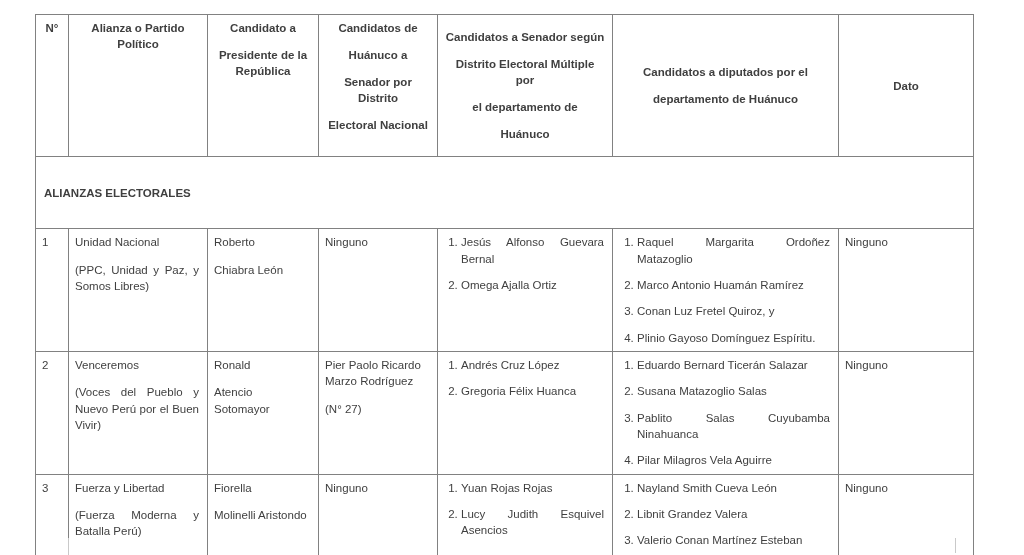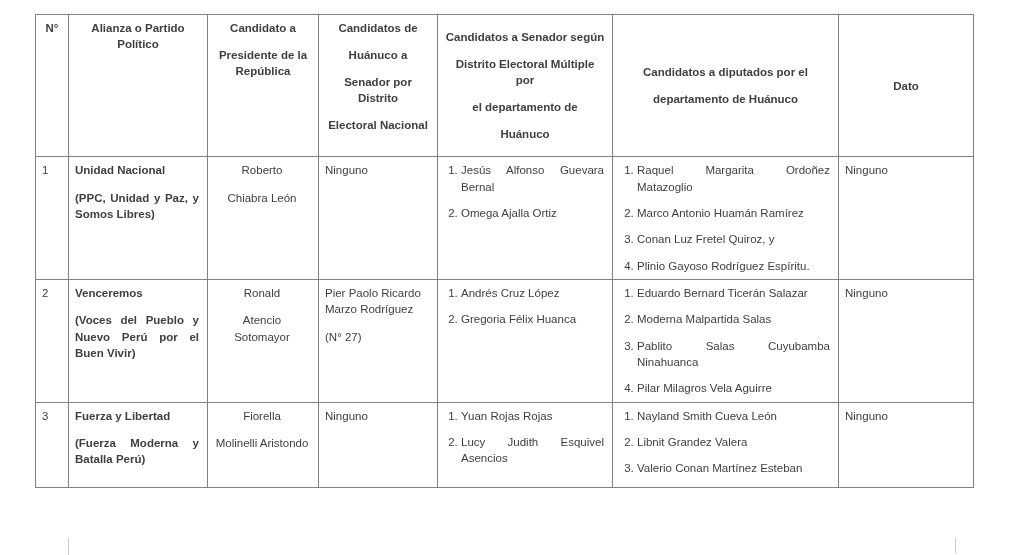--- a/index.html
+++ b/index.html
@@ -28,22 +28,22 @@
   tr.hdr td.c7{vertical-align:middle;}
   .hp{white-space:pre-line;margin:0 0 11px;line-height:1.4;}
   .hp:last-child{margin-bottom:0;}
   
   tr.section{height:72px;}
   tr.section td{vertical-align:middle;font-weight:bold;padding:5px 8px;}
   
   tr.r1{height:120px;}
   tr.r2{height:120px;}
   tr.r3{height:85px;}
-  td.c2{padding:5px 12px 5px 6px;font-weight:bold;}
-  td.c3{padding:5px 9px 5px 6px;text-align:center;}
+  td.c2{padding:5px 12px 5px 6px;}
+  td.c3{padding:5px 9px 5px 6px;}
   td.c4{padding:5px 8px 5px 6px;}
   td.c5b{padding:5px 5px 5px 6px;}
   td.c6b{padding:5px 11px 5px 6px;}
   .cellp{margin:0 0 11px;line-height:1.42;}
   .cellp:last-child{margin-bottom:0;}
   td.c2 .cellp{text-align:justify;}
   ol.cands{margin:0;padding:0 0 0 18px;}
   td.c5b ol.cands{padding-left:17px;}
   ol.cands li{margin:0 0 10px;line-height:1.42;text-align:justify;}
   ol.cands li:last-child{margin-bottom:0;}
@@ -97,20 +97,25 @@
       </td>
       <td class="c6">
         <div class="hp">Candidatos a diputados por el</div>
         <div class="hp">departamento de Huánuco</div>
       </td>
       <td class="c7">
         <div class="hp">Dato</div>
       </td>
     </tr>
 
+    <tr class="section">
+      <td colspan="7">
+        <span>ALIANZAS ELECTORALES</span>
+      </td>
+    </tr>
 
     <tr class="r1">
       <td class="c1">
         <div class="cellp">1</div>
       </td>
       <td class="c2">
         <p class="cellp">Unidad Nacional</p>
         <p class="cellp">(PPC, Unidad y Paz, y Somos Libres)</p>
       </td>
       <td class="c3">
@@ -124,21 +129,21 @@
         <ol class="cands">
           <li>Jesús Alfonso Guevara Bernal</li>
           <li>Omega Ajalla Ortiz</li>
         </ol>
       </td>
       <td class="c6b">
         <ol class="cands">
           <li>Raquel Margarita Ordoñez Matazoglio</li>
           <li>Marco Antonio Huamán Ramírez</li>
           <li>Conan Luz Fretel Quiroz, y</li>
-          <li>Plinio Gayoso Rodríguez Espíritu.</li>
+          <li>Plinio Gayoso Domínguez Espíritu.</li>
         </ol>
       </td>
       <td class="c7">
         <div class="cellp">Ninguno</div>
       </td>
     </tr>
 
     <tr class="r2">
       <td class="c1">
         <div class="cellp">2</div>
@@ -157,21 +162,21 @@
       </td>
       <td class="c5b">
         <ol class="cands">
           <li>Andrés Cruz López</li>
           <li>Gregoria Félix Huanca</li>
         </ol>
       </td>
       <td class="c6b">
         <ol class="cands">
           <li>Eduardo Bernard Ticerán Salazar</li>
-          <li>Moderna Malpartida Salas</li>
+          <li>Susana Matazoglio Salas</li>
           <li>Pablito Salas Cuyubamba Ninahuanca</li>
           <li>Pilar Milagros Vela Aguirre</li>
         </ol>
       </td>
       <td class="c7">
         <div class="cellp">Ninguno</div>
       </td>
     </tr>
 
     <tr class="r3">

